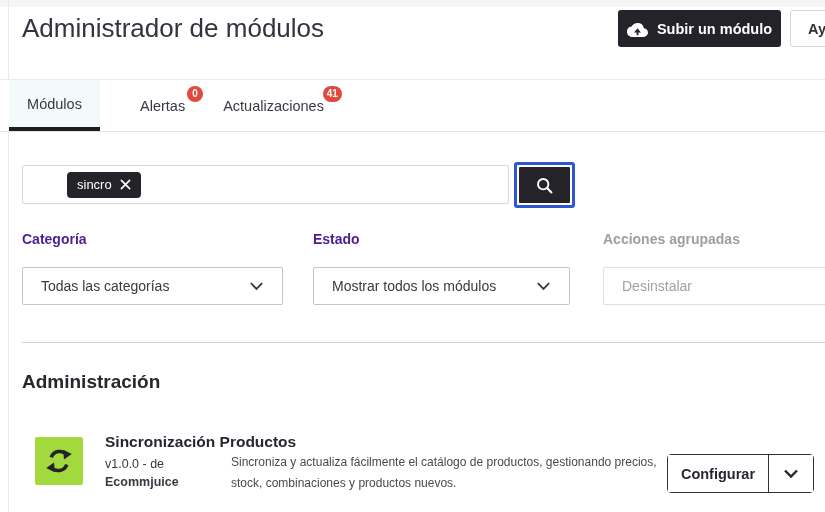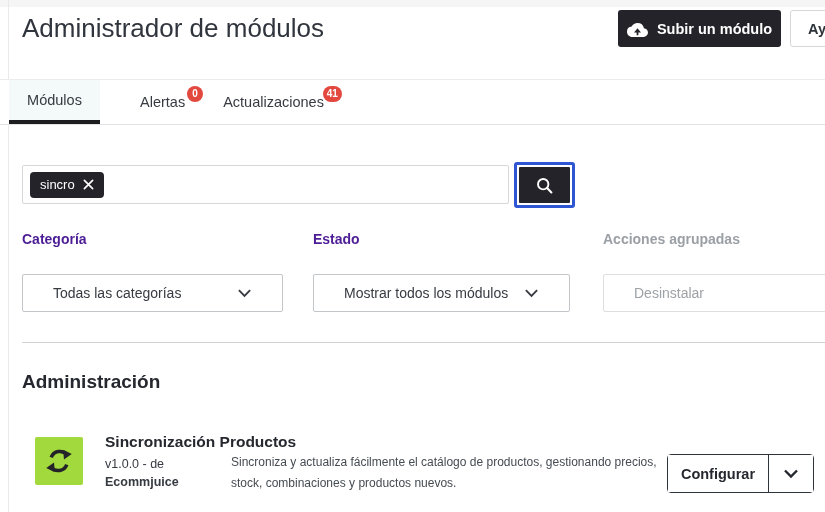--- a/index.html
+++ b/index.html
@@ -14,47 +14,47 @@
 
   .btn-dark { display:flex; align-items:center; justify-content:center; gap:9px;
               background:#232329; color:#fff; border:none; border-radius:3px;
               font-family:inherit; font-weight:700; font-size:14.5px; cursor:pointer; }
   .upload-btn { position:absolute; left:608px; top:10px; width:163px; height:37px;margin-left:10px; }
   .help-btn { position:absolute; left:790px; top:10px; width:92px; height:37px;
               background:#fff; border:1px solid #d7d7d9; border-radius:3px;
               font-family:inherit; font-weight:700; font-size:14.5px; color:#2f343b;
               text-align:left; padding-left:17px; cursor:pointer; }
 
-  .tabbar { position:absolute; left:0; top:79px; width:825px; height:46px; background:#fff;
+  .tabbar { position:absolute; left:0; top:79px; width:825px; height:53px; background:#fff;
             border-top:1px solid #ececec; border-bottom:1px solid #e3e3e5;
             display:flex; align-items:stretch; padding-left:9px; }
   .tab { position:relative; display:flex; align-items:center; font-size:14.5px; color:#363a41; cursor:pointer; }
   .tab.active { width:91px; justify-content:center; background:#f4fafa; border-bottom:4px solid #1d1d20; }
   .tab.plain { padding:0 18px 0 20px; }
   .badge { position:absolute; top:6px; right:0; min-width:16px; height:16px; padding:0 4px;
            background:#e2483e; color:#fff; border-radius:8px; font-size:10px; font-weight:700;
            line-height:16px; text-align:center; }
 
   .search-input { position:absolute; left:22px; top:165px; width:487px; height:39px;
                   background:#fff; border:1px solid #d6d8da; border-radius:2px;
                   display:flex; align-items:center; padding-left:7px; cursor:text; }
   .search-tag { display:inline-flex; align-items:center; gap:8px; height:26px; padding:0 10px;
-                background:#232329; color:#fff; border-radius:4px; font-size:13px; }
+                background:#232329; color:#fff; border-radius:4px; font-size:13px;margin-left:37px; }
   .tag-close { display:inline-flex; cursor:pointer; }
 
   .search-btn-wrap { position:absolute; left:514px; top:162px; border:3px solid #2e55d2;
                      border-radius:3px; padding:2px; background:#fff; }
   .search-btn { width:51px; height:36px; background:#232329; border:none; border-radius:1px;
                 display:flex; align-items:center; justify-content:center; cursor:pointer; }
 
   .filter-label { position:absolute; top:231px; font-size:14px; font-weight:700; color:#4c1d95; }
   .filter-label.disabled { color:#9aa0a5; }
-  .select { position:absolute; top:274px; height:38px; background:#fff; border:1px solid #c3c6c9;
+  .select { position:absolute; top:267px; height:38px; background:#fff; border:1px solid #c3c6c9;
             border-radius:2px; display:flex; align-items:center; justify-content:space-between;
-            padding:0 30px; font-size:14px; color:#363a41; cursor:pointer; }
+            padding:0 18px; font-size:14px; color:#363a41; cursor:pointer; }
   .select.disabled { border-color:#dcdee0; color:#9da2a7; cursor:default; }
 
   .divider { position:absolute; left:22px; top:342px; width:803px; height:1px; background:#cfd2d4; }
 
   .section-heading { position:absolute; left:22px; top:371px; font-size:19px; font-weight:700; color:#25282e; }
 
   .module-icon { position:absolute; left:35px; top:437px; width:48px; height:48px;
                  background:#a2d93c; border-radius:2px; display:flex; align-items:center; justify-content:center; }
   .module-name { position:absolute; left:105px; top:433px; font-size:15.5px; font-weight:700; color:#25282e; }
   .module-version { position:absolute; left:105px; top:457px; font-size:12.5px; color:#363a41; }

